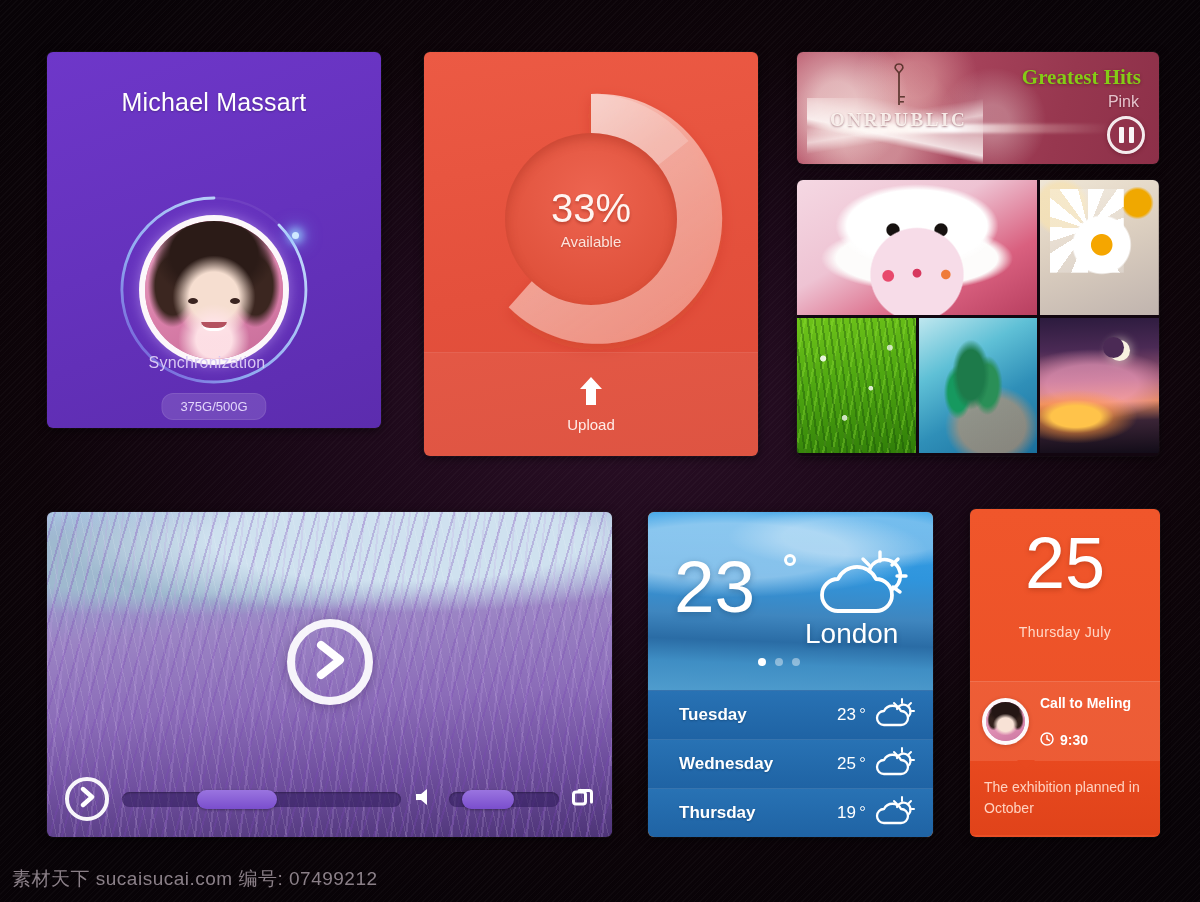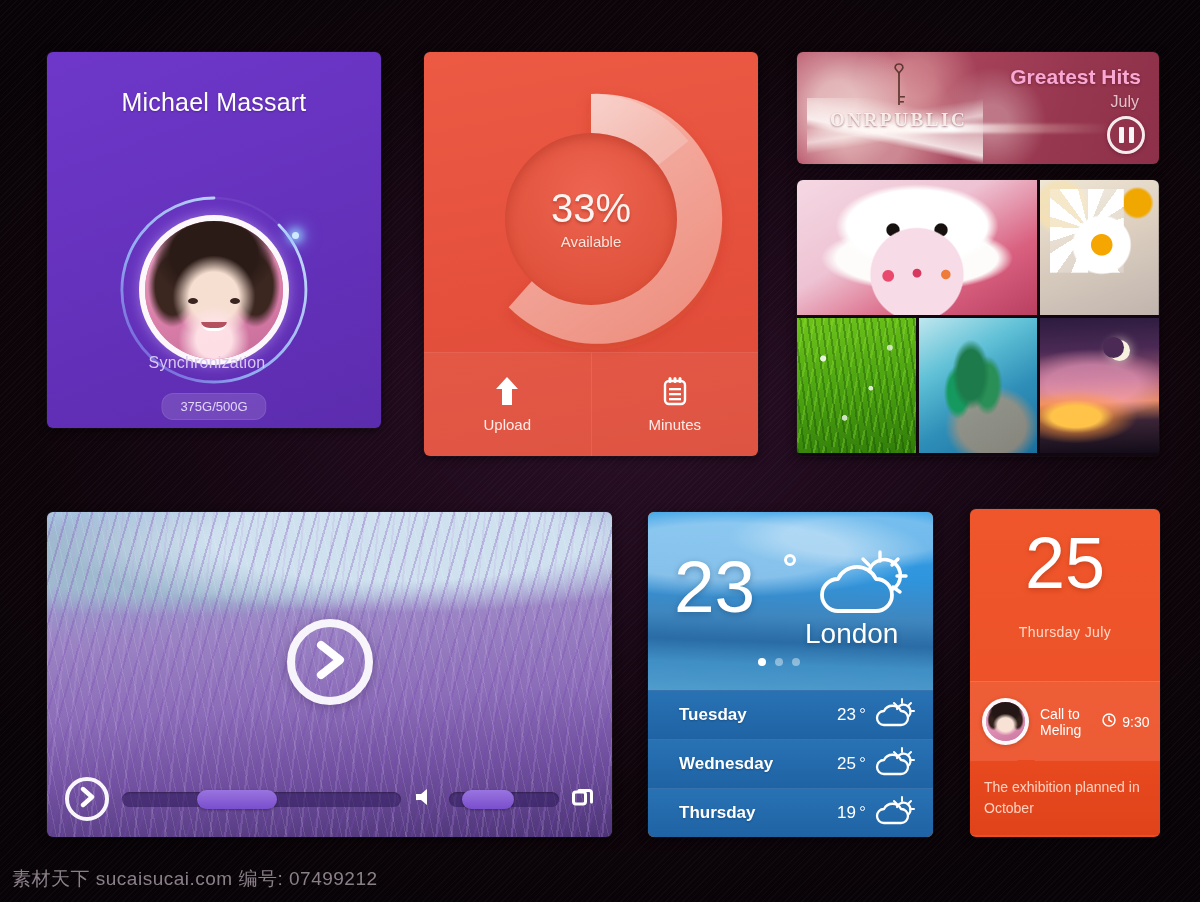--- a/index.html
+++ b/index.html
@@ -88,22 +88,22 @@
       linear-gradient(12deg, rgba(255,255,255,0) 0 36%, rgba(255,252,250,0.82) 44%, rgba(255,248,245,0.55) 60%, rgba(255,255,255,0) 78%),
       linear-gradient(-9deg, rgba(255,255,255,0) 0 40%, rgba(255,250,248,0.6) 52%, rgba(255,255,255,0) 70%);
     filter:blur(0.6px); }
   .music-key { position:absolute; left:93px; top:10px; width:18px; height:50px; opacity:0.75; }
   .music-streak { position:absolute; left:6px; top:72px; width:310px; height:9px;
     background:linear-gradient(90deg, rgba(255,255,255,0) 0%, rgba(255,250,246,0.75) 30%, rgba(255,255,255,0.95) 48%, rgba(255,235,225,0.35) 70%, rgba(255,255,255,0) 100%);
     filter:blur(1.6px); }
   .music-watermark { position:absolute; left:33px; top:57px; color:rgba(255,248,244,0.88);
     font-family:"Liberation Serif", serif; font-weight:700; font-size:19px; letter-spacing:2.6px;
     text-shadow:0 1px 2px rgba(90,20,35,0.5); filter:blur(0.3px); }
-  .m-title { position:absolute; right:18px; top:13px; color:#f9a8d4; font-size:21px; font-weight:700;
-             text-shadow:0 1px 3px rgba(80,15,30,0.55); }
+  .m-title { position:absolute; right:18px; top:13px; color:#84cc16; font-size:21px; font-weight:700;
+             text-shadow:0 1px 3px rgba(80,15,30,0.55);font-family:Liberation Serif, serif; }
   .m-artist { position:absolute; right:20px; top:41px; color:#e5c2cb; font-size:16px;
               text-shadow:0 1px 2px rgba(80,15,30,0.5); }
   .m-pause { position:absolute; right:14px; bottom:10px; width:38px; height:38px; border-radius:50%;
              border:3px solid rgba(255,255,255,0.9); display:flex; align-items:center;
              justify-content:center; gap:5px; box-shadow:0 1px 4px rgba(70,10,25,0.4); }
   .m-pause i { display:block; width:5px; height:16px; background:rgba(255,255,255,0.95); border-radius:1px; }
 
   
   #gallery { left:797px; top:180px; width:362px; height:276px;
              background:#120610; display:grid; gap:3px;
@@ -232,21 +232,21 @@
   .c-avatar { width:47px; height:47px; border-radius:50%; border:4px solid rgba(255,255,255,0.95);
               overflow:hidden; flex:0 0 auto; position:relative; background:#d58ab4;
               box-shadow:0 1px 4px rgba(120,30,8,0.3); }
   .c-av-photo { position:absolute; inset:0;
     background:
       radial-gradient(ellipse 32% 28% at 50% 58%, #f8e2d6 0 62%, rgba(0,0,0,0) 100%),
       radial-gradient(ellipse 46% 33% at 50% 22%, #241614 0 74%, rgba(0,0,0,0) 100%),
       radial-gradient(ellipse 16% 27% at 19% 46%, #33211c 0 70%, rgba(0,0,0,0) 100%),
       radial-gradient(ellipse 16% 27% at 81% 46%, #33211c 0 70%, rgba(0,0,0,0) 100%),
       linear-gradient(160deg,#edb2cd 0%,#dd8cb2 60%,#cc77a0 100%); }
-  .c-ev-txt { display:flex; flex-direction:row; gap:21px; }
+  .c-ev-txt { display:flex; flex-direction:column; gap:21px;font-weight:bold; }
   .c-ev-title { color:#fff; font-size:14px; }
   .c-ev-time { display:flex; align-items:center; gap:6px; color:#fff; font-size:14px; }
   .c-notch { position:absolute; left:47px; bottom:-8px; width:0; height:0;
              border-left:9px solid transparent; border-right:9px solid transparent;
              border-top:9px solid #e8491f; }
   .c-note { padding:16px 14px; color:#ffd2c0; font-size:14px; line-height:1.5;
             background:linear-gradient(180deg,#e8491f 0%,#e0431a 100%); }
 
   
   .wm { position:absolute; left:12px; bottom:10px; color:#a79ba4; font-size:19px;
@@ -310,50 +310,36 @@
 
     <div class="actionbar">
       <div class="act">
         <span>
           <svg width="26" height="30" viewBox="0 0 26 30">
             <path d="M13 1 L24 13 H18 V29 H8 V13 H2 Z" fill="#fff"></path>
           </svg>
         </span>
         <span>Upload</span>
       </div>
-      <div class="act">
-        <span>
-          <svg width="26" height="30" viewBox="0 0 26 30">
-            <rect x="3" y="5" width="20" height="23" rx="4" fill="none" stroke="#fff" stroke-width="2.4"></rect>
-            <rect x="6.5" y="1" width="3" height="6" rx="1.5" fill="#fff"></rect>
-            <rect x="11.5" y="1" width="3" height="6" rx="1.5" fill="#fff"></rect>
-            <rect x="16.5" y="1" width="3" height="6" rx="1.5" fill="#fff"></rect>
-            <rect x="7" y="12" width="12" height="2.3" fill="#fff"></rect>
-            <rect x="7" y="17" width="12" height="2.3" fill="#fff"></rect>
-            <rect x="7" y="22" width="12" height="2.3" fill="#fff"></rect>
-          </svg>
-        </span>
-        <span>Minutes</span>
-      </div>
     </div>
   </div>
 
   <div class="card" id="music">
     <div class="music-bg"></div>
     <div class="music-book"></div>
     <svg class="music-key" viewBox="0 0 18 50">
       <path d="M9 2 C5.5 2 4 5 6 7.5 L9 11 L12 7.5 C14 5 12.5 2 9 2 Z" fill="none" stroke="#3a1d12" stroke-width="1.6"></path>
       <rect x="8.1" y="10" width="1.8" height="33" fill="#3a1d12"></rect>
       <rect x="9.9" y="34" width="5" height="1.6" fill="#3a1d12"></rect>
       <rect x="9.9" y="39" width="4" height="1.6" fill="#3a1d12"></rect>
     </svg>
     <div class="music-streak"></div>
     <div class="music-watermark">ONRPUBLIC</div>
     <div class="m-title">Greatest Hits</div>
-    <div class="m-artist">July</div>
+    <div class="m-artist">Pink</div>
     <div class="m-pause">
       <i></i>
       <i></i>
     </div>
   </div>
 
   <div class="card" id="gallery">
     <div class="tile big">
       <div class="g-puppy"></div>
     </div>

